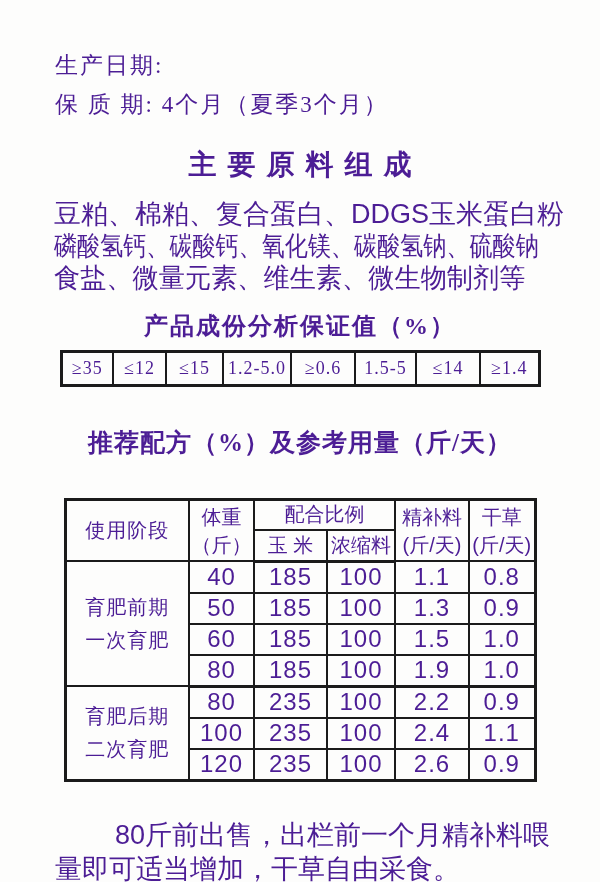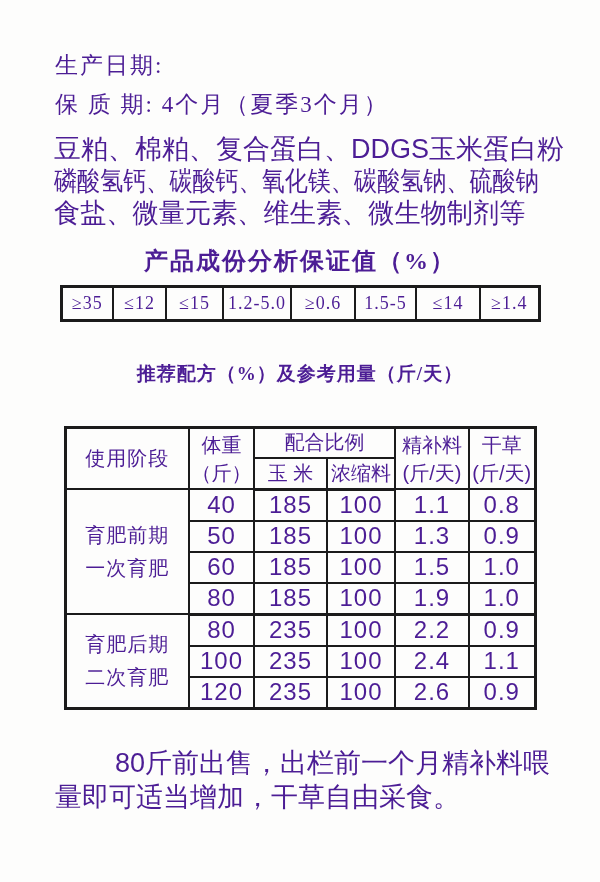--- a/index.html
+++ b/index.html
@@ -74,21 +74,21 @@
     font-family: "Liberation Serif", "DejaVu Serif", serif;
     letter-spacing: 1px;
   }
 
   
   .formula-title {
     margin: 39px 0 0 0;
     text-align: center;
     font-family: "Liberation Serif", "DejaVu Serif", serif;
     font-weight: bold;
-    font-size: 19px;
+    font-size: 25px;
     letter-spacing: 1px;
   }
   .formula-table {
     width: 470px;
     margin: 39px auto 0 auto;
     border: 3px solid #1b1b1b;
   }
   .formula-table th, .formula-table td {
     border: 2px solid #1b1b1b;
     text-align: center;
@@ -114,20 +114,21 @@
 </head>
 <body>
 
 <div class="page">
 
   <div class="top-lines">
     <div class="top-line">生产日期:</div>
     <div class="top-line">保 质 期: 4个月（夏季3个月）</div>
   </div>
 
+  <div class="main-title">主要原料组成</div>
 
   <div class="ingredients">
     <div class="ing-line">豆粕、棉粕、复合蛋白、DDGS玉米蛋白粉</div>
     <div class="ing-line ing-l2">磷酸氢钙、碳酸钙、氧化镁、碳酸氢钠、硫酸钠</div>
     <div class="ing-line ing-l3">食盐、微量元素、维生素、微生物制剂等</div>
   </div>
 
   <div class="analysis-title">产品成份分析保证值（%）</div>
 
   <table class="analysis-table">

